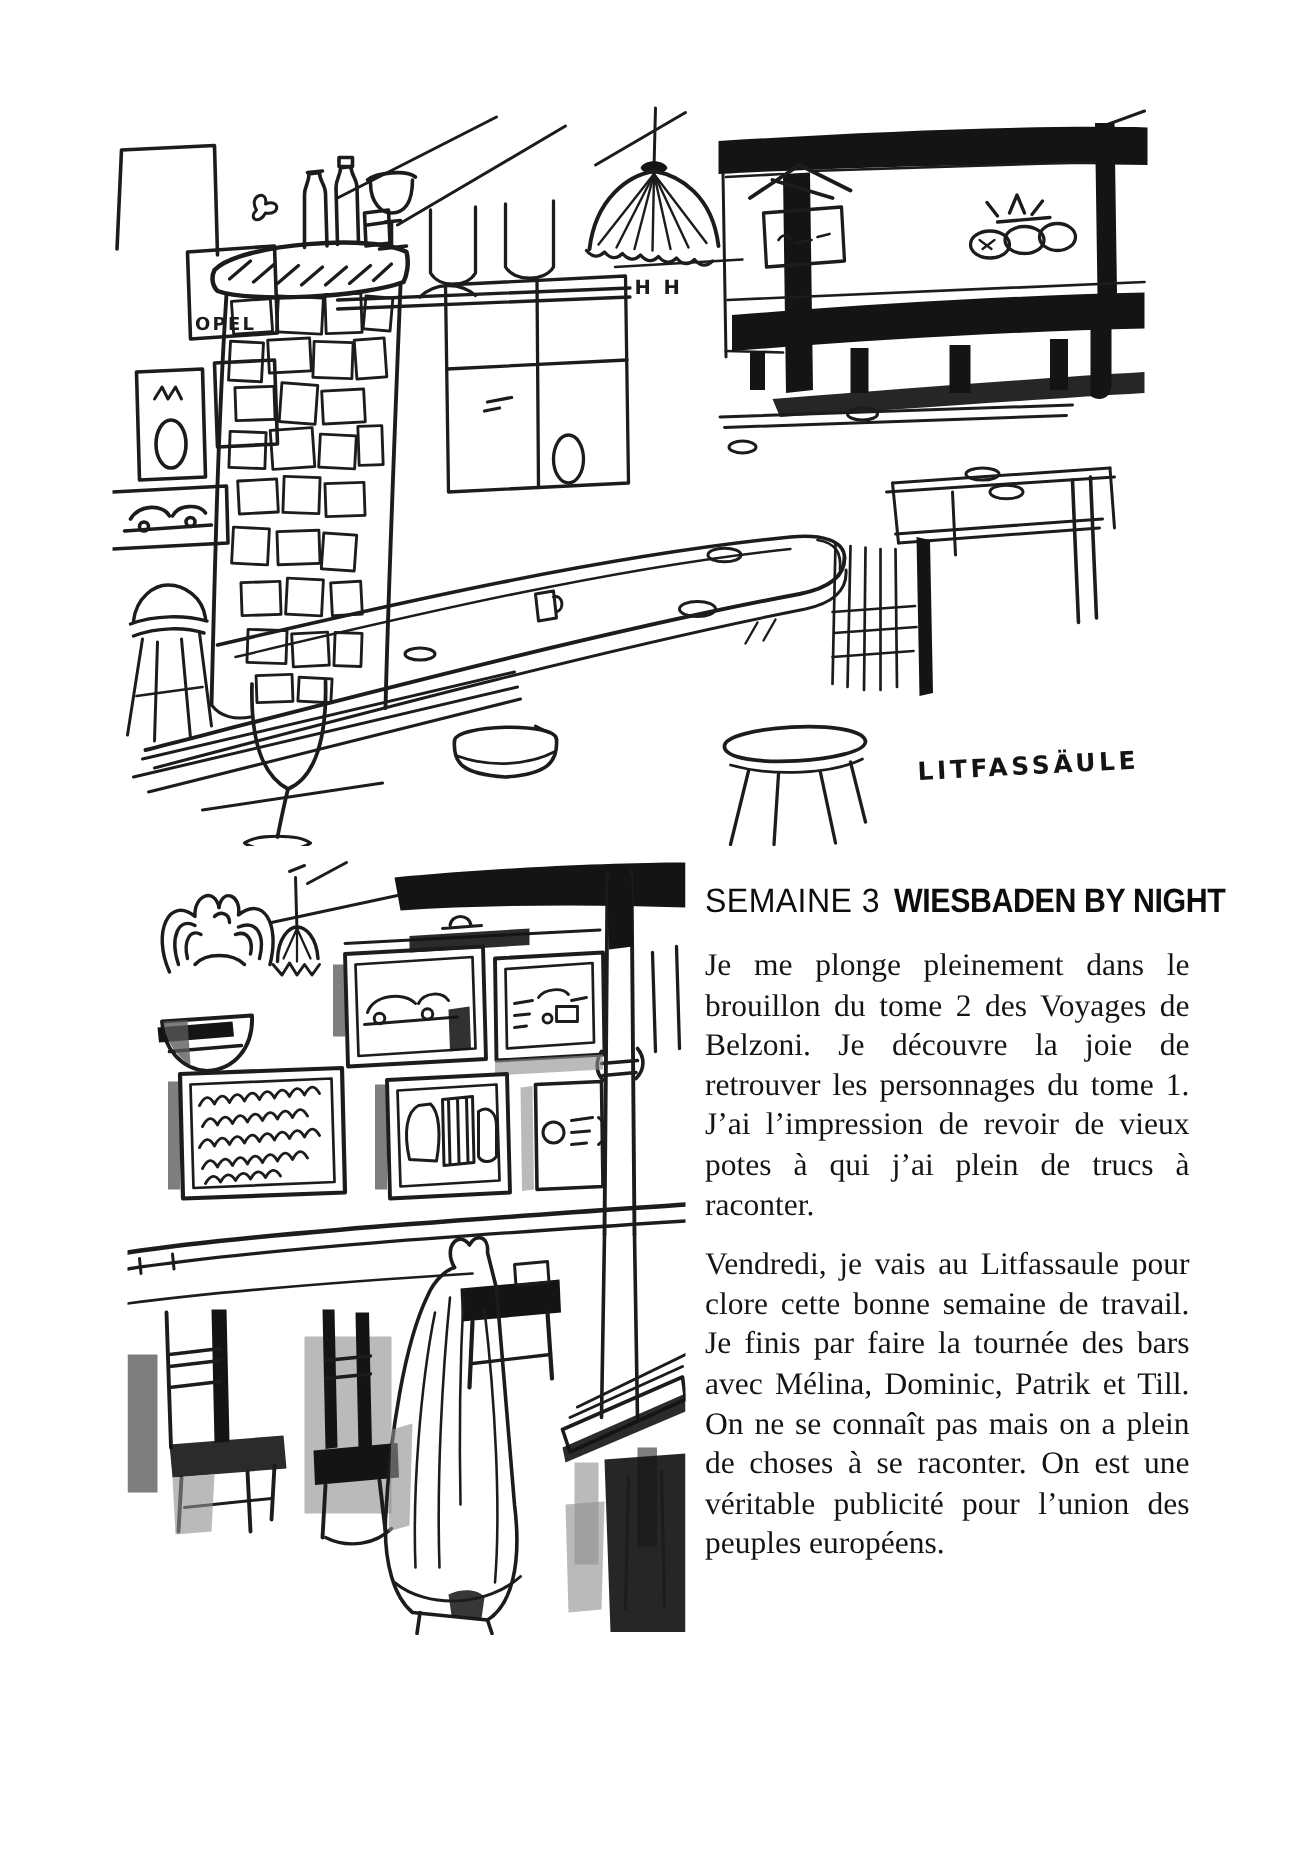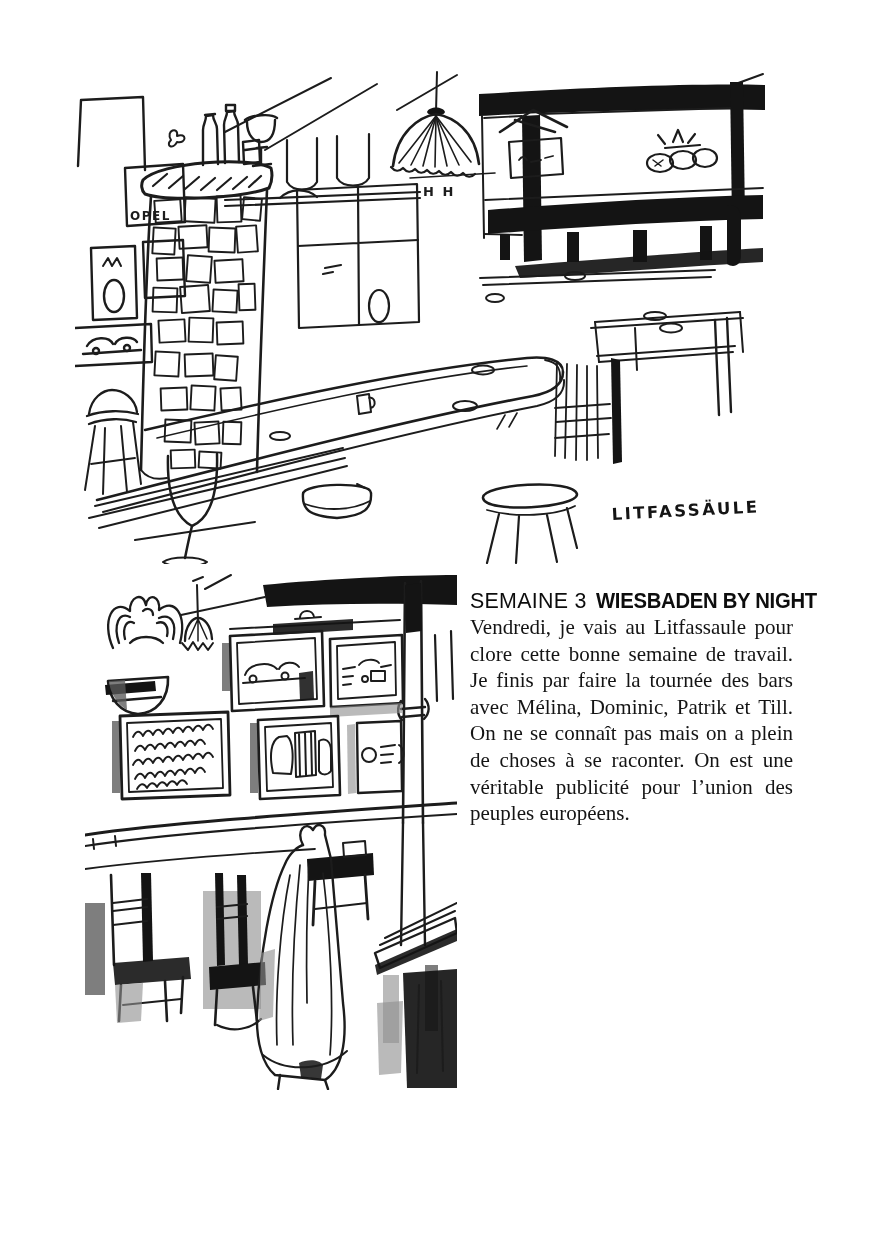--- a/index.html
+++ b/index.html
@@ -5,21 +5,21 @@
   * { margin:0; padding:0; box-sizing:border-box; }
   html,body { background:#e8e8e8; }
   .page {
     position:relative; width:874px; height:1240px; margin:0 auto;
     background:#ffffff; overflow:hidden;
     font-family:"Liberation Serif", serif; color:#161616;
   }
   .sketch { position:absolute; }
   .sketch svg { display:block; }
   .text-col { position:absolute; left:470px; top:584px; width:323px; }
-  .headline { white-space:nowrap; line-height:26px; 
+  .headline { white-space:nowrap; line-height:26px; margin-bottom:16px;
     font-family:"Liberation Sans", sans-serif; color:#0d0d0d; }
   .headline .light {
     display:inline-block; font-size:22.5px; font-weight:400; letter-spacing:.3px;
     transform:scaleX(.95); transform-origin:left center; }
   .headline .bold {
     display:inline-block; font-size:22.5px; font-weight:700; letter-spacing:-.3px;
     transform:scaleX(.9); transform-origin:left center; margin-left:-6px; }
   .body-text p {
     font-size:21px; line-height:26.6px; text-align:justify;
     margin-bottom:13px; color:#141414;
@@ -408,17 +408,18 @@
       </g>
     </svg>
   </div>
 
   <div class="text-col">
     <h1 class="headline">
       <span class="light">SEMAINE 3</span>
       <span class="bold">WIESBADEN BY NIGHT</span>
     </h1>
     <div class="body-text">
+      <p>Je me plonge pleinement dans le brouillon du tome 2 des Voyages de Belzoni. Je découvre la joie de retrouver les personnages du tome 1. J’ai l’impression de revoir de vieux potes à qui j’ai plein de trucs à raconter.</p>
       <p>Vendredi, je vais au Litfassaule pour clore cette bonne semaine de travail. Je finis par faire la tournée des bars avec Mélina, Dominic, Patrik et Till. On ne se connaît pas mais on a plein de choses à se raconter. On est une véritable publicité pour l’union des peuples européens.</p>
     </div>
   </div>
 
 </div>
 
 </body></html>

